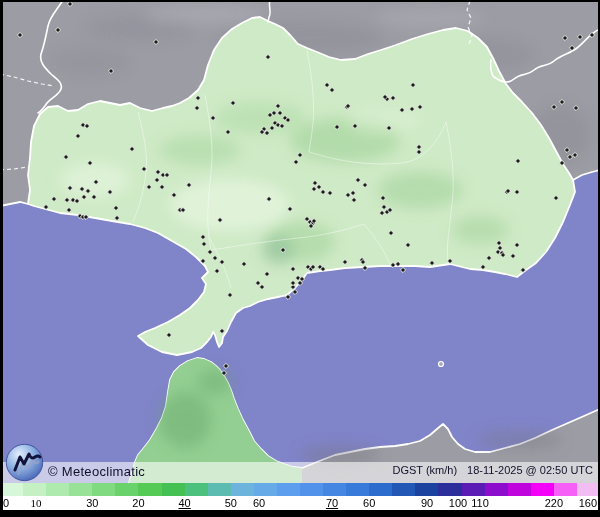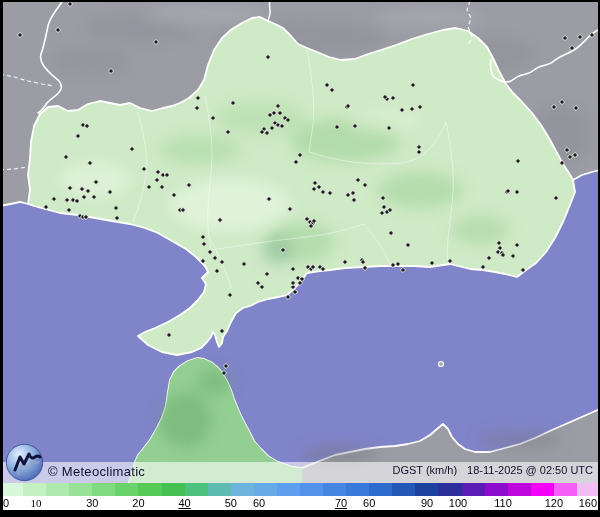--- a/index.html
+++ b/index.html
@@ -352,23 +352,23 @@
       <div class="block" style="background: rgb(242, 189, 242);"></div>
     </div>
   <div id="tick-row">
       <span class="tick-label" style="left: 3px;">0</span>
       <span class="tick-label" style="left: 36px; transform: translateX(-50%); font-family: Liberation Serif, serif;">10</span>
       <span class="tick-label" style="left: 92.3077px; transform: translateX(-50%);">30</span>
       <span class="tick-label" style="left: 138.462px; transform: translateX(-50%);">20</span>
       <span class="tick-label" style="left: 184.615px; transform: translateX(-50%); text-decoration: underline;">40</span>
       <span class="tick-label" style="left: 230.769px; transform: translateX(-50%);">50</span>
       <span class="tick-label" style="left: 259px; transform: translateX(-50%);">60</span>
-      <span class="tick-label" style="left: 341px; transform: translateX(-50%); text-decoration: underline;">70</span>
+      <span class="tick-label" style="left: 332px; transform: translateX(-50%); text-decoration: underline;">70</span>
       <span class="tick-label" style="left: 369.231px; transform: translateX(-50%);">60</span>
       <span class="tick-label" style="left: 427px; transform: translateX(-50%);">90</span>
       <span class="tick-label" style="left: 458px; transform: translateX(-50%);">100</span>
-      <span class="tick-label" style="left: 503px; transform: translateX(-50%);">110</span>
-      <span class="tick-label" style="left: 553.846px; transform: translateX(-50%);">120</span>
+      <span class="tick-label" style="left: 480px; transform: translateX(-50%);">110</span>
+      <span class="tick-label" style="left: 553.846px; transform: translateX(-50%);">220</span>
       <span class="tick-label" style="right: 3px;">160</span>
     </div>
   <div id="bottom-strip"></div>
 
 </div>
 
 </body></html>

